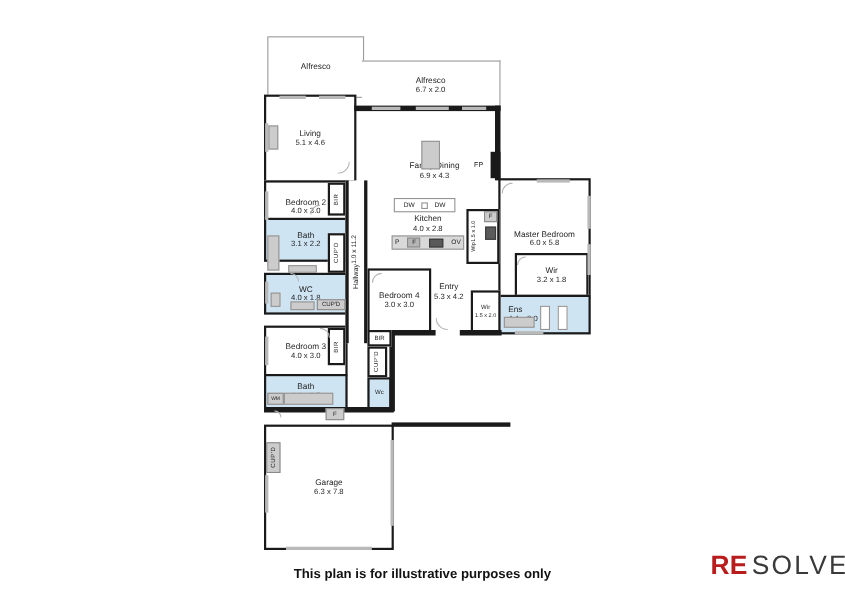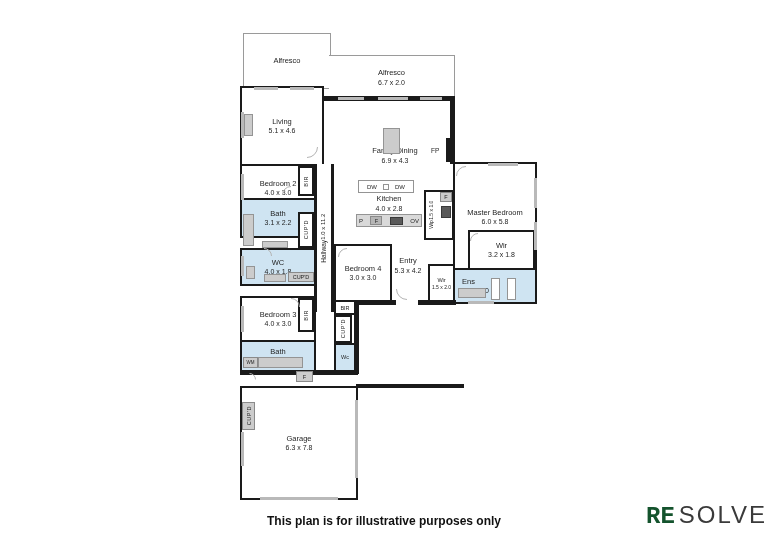--- a/index.html
+++ b/index.html
@@ -29,21 +29,21 @@
   .q2{clip-path:polygon(0 0,50% 0,50% 50%,0 50%);}
   .q3{clip-path:polygon(0 50%,50% 50%,50% 100%,0 100%);}
   .q4{clip-path:polygon(50% 50%,100% 50%,100% 100%,50% 100%);}
   .island{position:absolute;background:#fff;border:1px solid #949494;display:flex;align-items:center;justify-content:center;gap:6px;font-size:6px;color:#1f1f1f;}
   .bench{position:absolute;background:#d9d9d9;border:1px solid #949494;display:flex;align-items:center;justify-content:space-between;padding:0 2px;font-size:6px;color:#1f1f1f;}
   .sq{display:inline-block;width:6px;height:6px;border:1px solid #949494;background:#fff;}
   .bench .fbx{width:12px;height:9px;background:#b5b5b5;border:1px solid #8a8a8a;display:flex;align-items:center;justify-content:center;font-size:5.5px;}
   .bench .dbx{width:13px;height:8px;background:#5a5a5a;border:1px solid #3a3a3a;}
   .disclaimer{position:absolute;left:0;top:514px;width:768px;text-align:center;font-size:12px;font-weight:bold;color:#111;}
   .logo{position:absolute;left:646px;top:501px;display:flex;align-items:baseline;}
-  .logo-bold{font-size:24px;font-weight:800;color:#14532d;letter-spacing:0;font-family:Liberation Mono, monospace;}
+  .logo-bold{font-size:24px;font-weight:800;color:#b91c1c;letter-spacing:0;}
   .logo-light{font-size:24px;font-weight:200;color:#3a3a3a;letter-spacing:2px;margin-left:4px;}
   .fp-label{position:absolute;font-size:6.5px;color:#1f1f1f;}
 </style>
 </head>
 <body>
 
 <div class="plan">
 
   <div class="outline" style="left:243px;top:33px;width:88px;height:56px;">
     <div class="rname">Alfresco</div>

